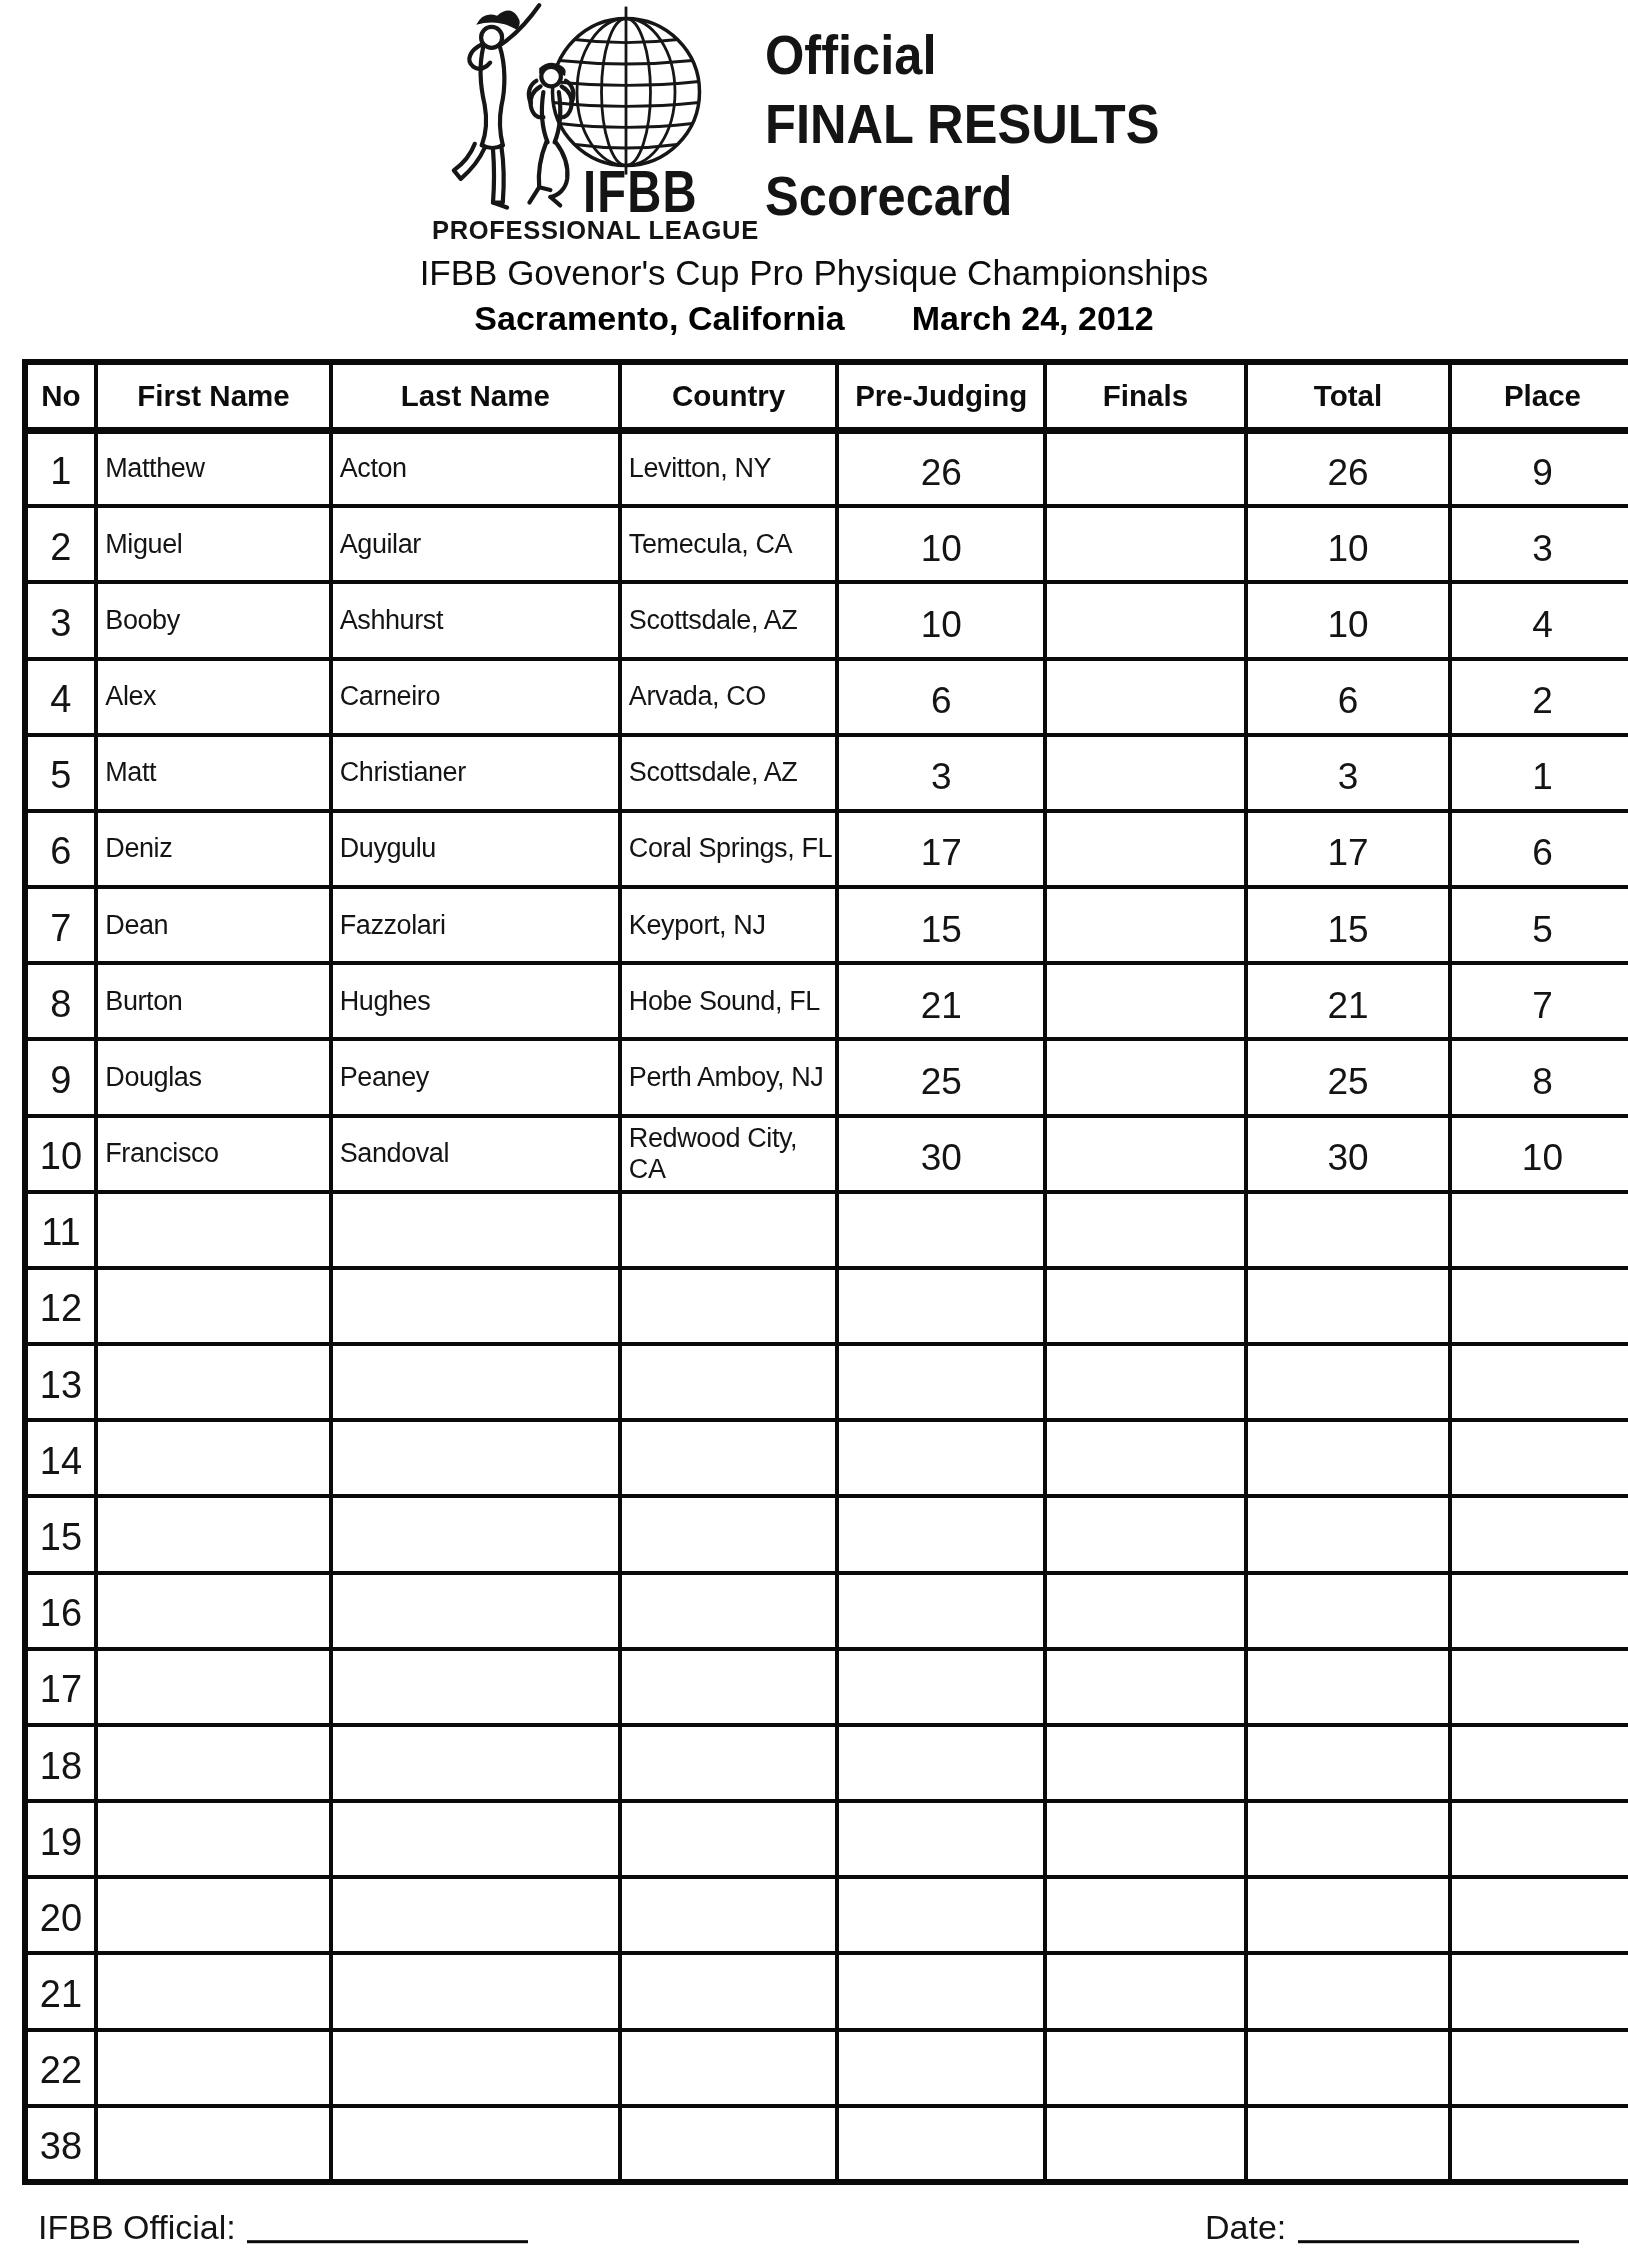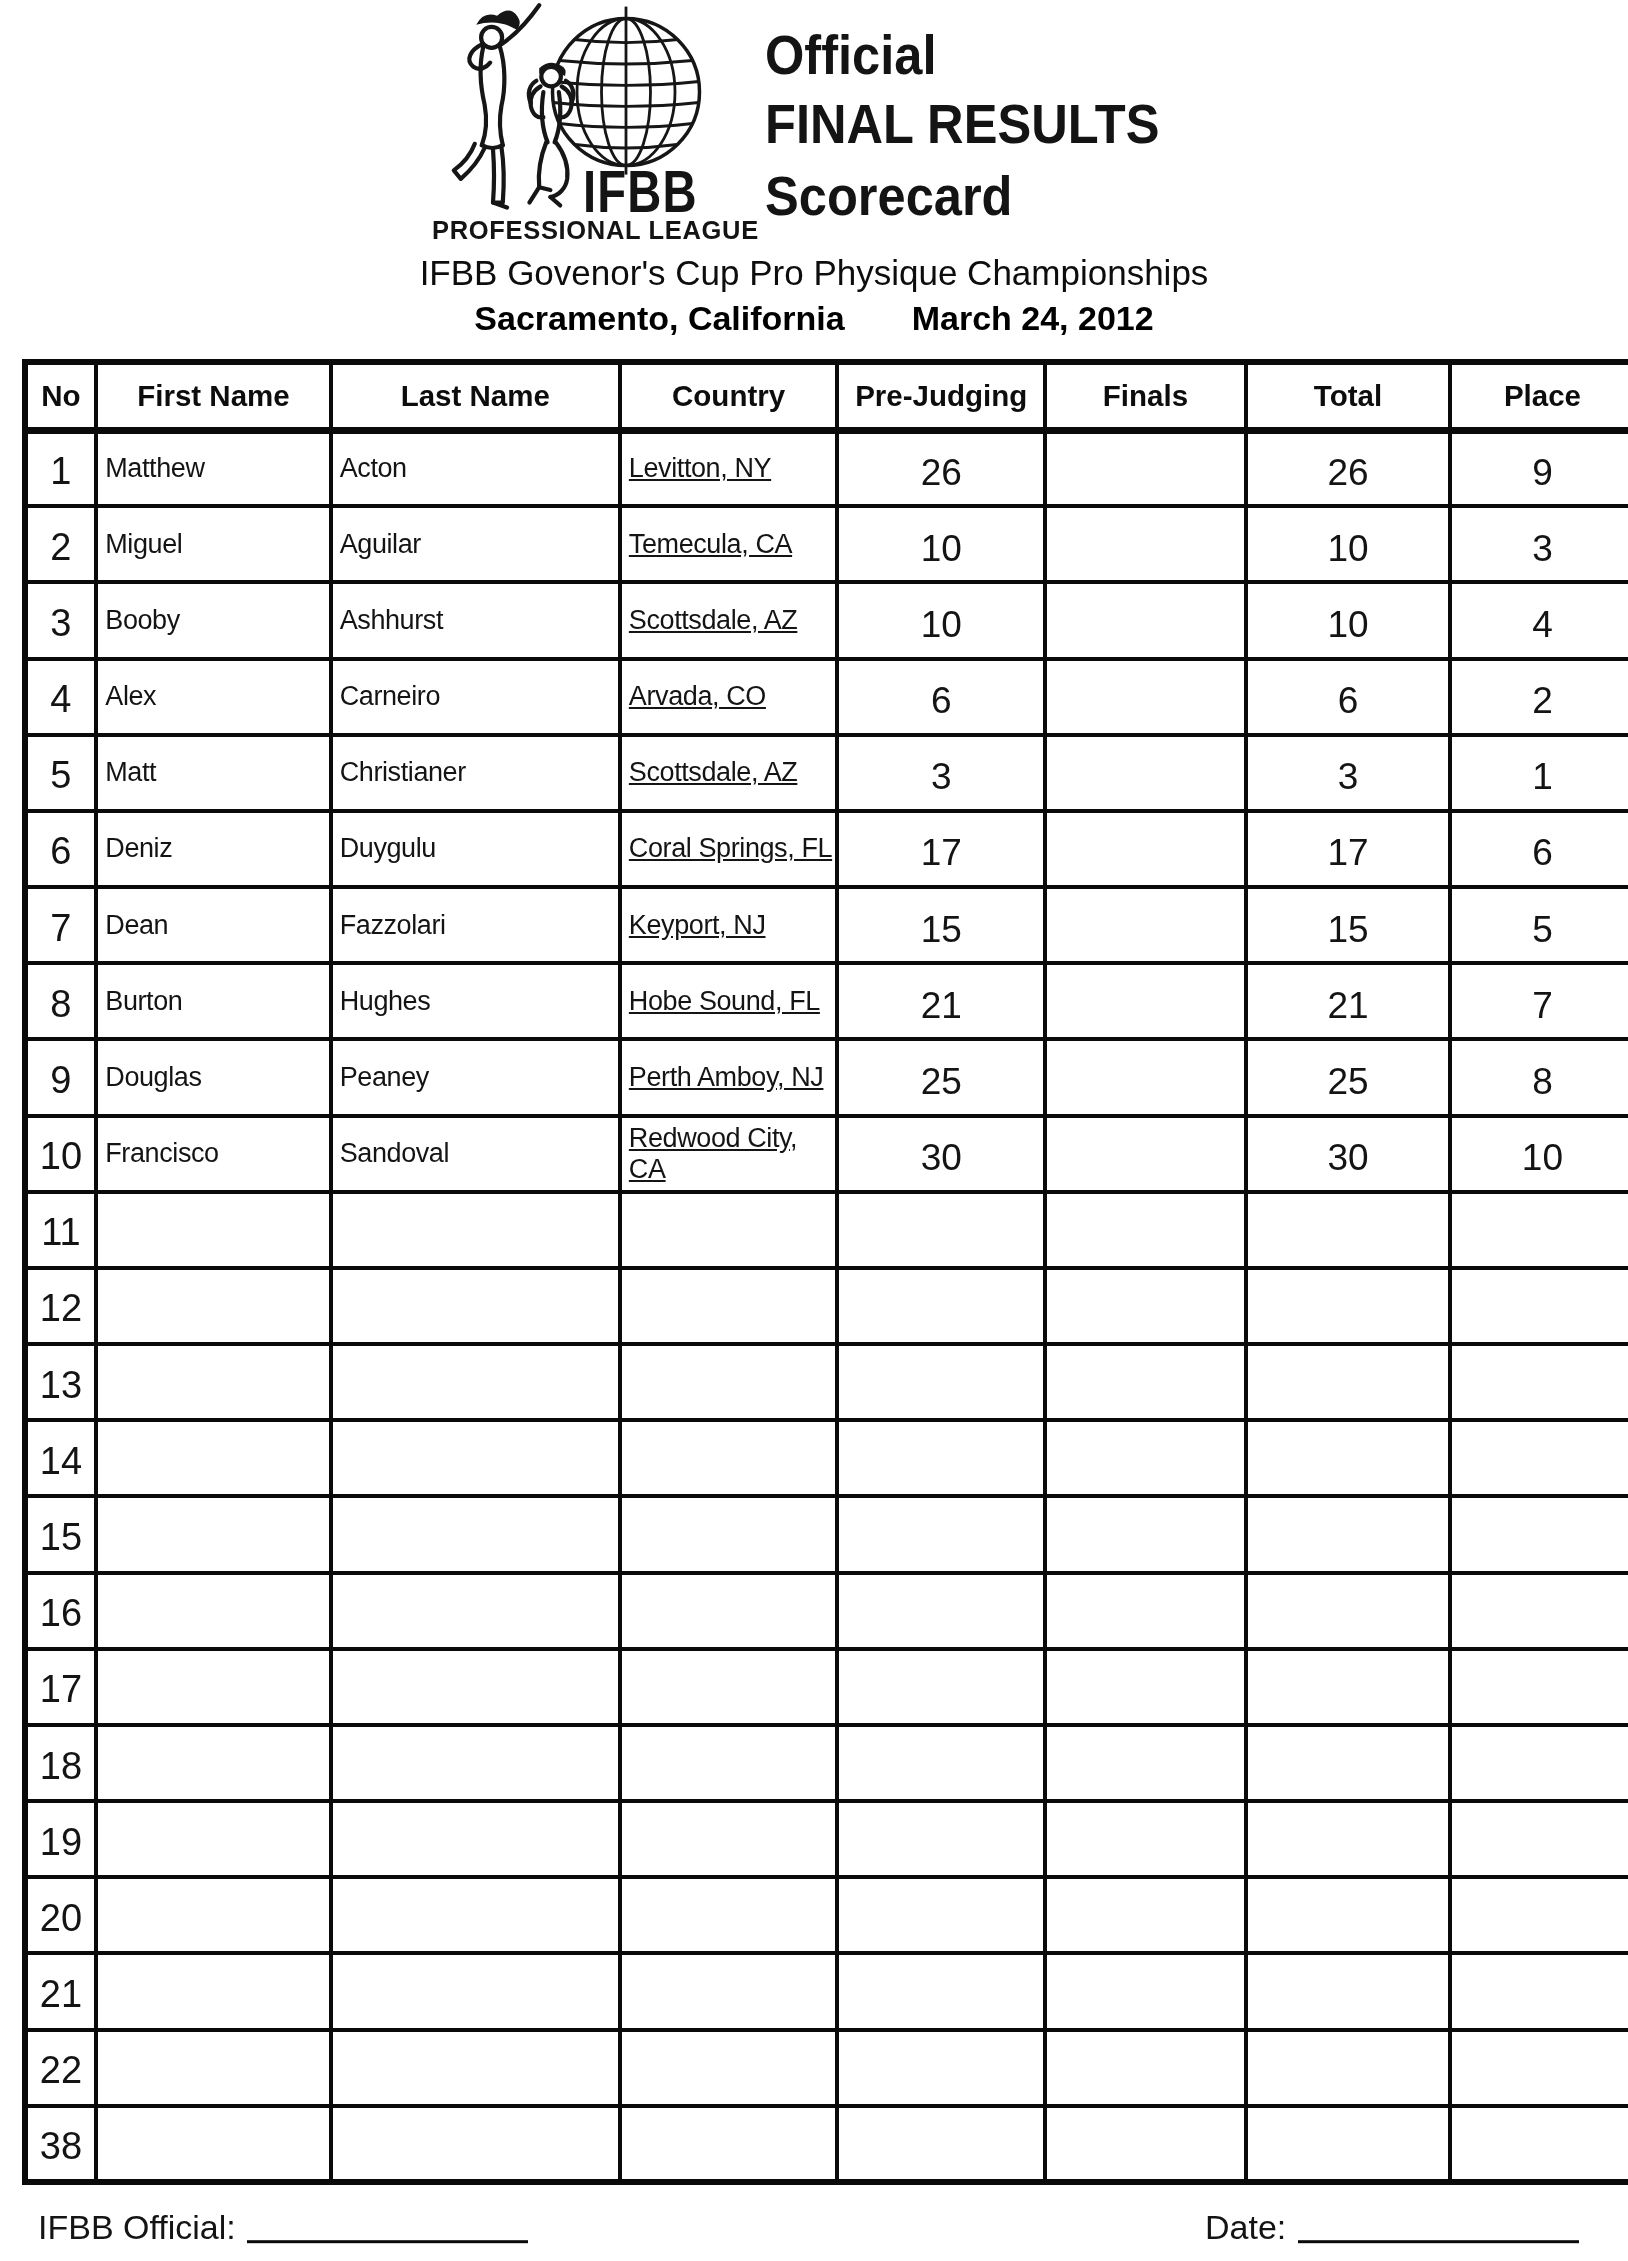--- a/index.html
+++ b/index.html
@@ -61,21 +61,21 @@
     border-bottom-width:7px;padding:0 1.4px;color:#0d0d0d;
   }
   table.results tbody tr{height:76px;}
   td.cell-no{
     font-size:38px;text-align:center;vertical-align:middle;padding-top:7px;color:#141414;
   }
   td.cell-first-name, td.cell-last-name, td.cell-country{
     font-size:27px;text-align:left;vertical-align:middle;
     padding-left:7px;padding-right:2.8px;white-space:pre;letter-spacing:-0.4px;color:#141414;
   }
-  td.cell-country{line-height:1.15;text-decoration:underline;}
+  td.cell-country{line-height:1.15;}
   td.cell-pre-judging, td.cell-finals, td.cell-total, td.cell-place{
     font-size:37px;text-align:center;vertical-align:middle;padding-top:9.8px;color:#141414;
   }
   col.c-no{width:4.45%;}
   col.c-first{width:14.55%;}
   col.c-last{width:17.95%;}
   col.c-country{width:13.5%;}
   col.c-pre{width:12.9%;}
   col.c-finals{width:12.45%;}
   col.c-total{width:12.7%;}

